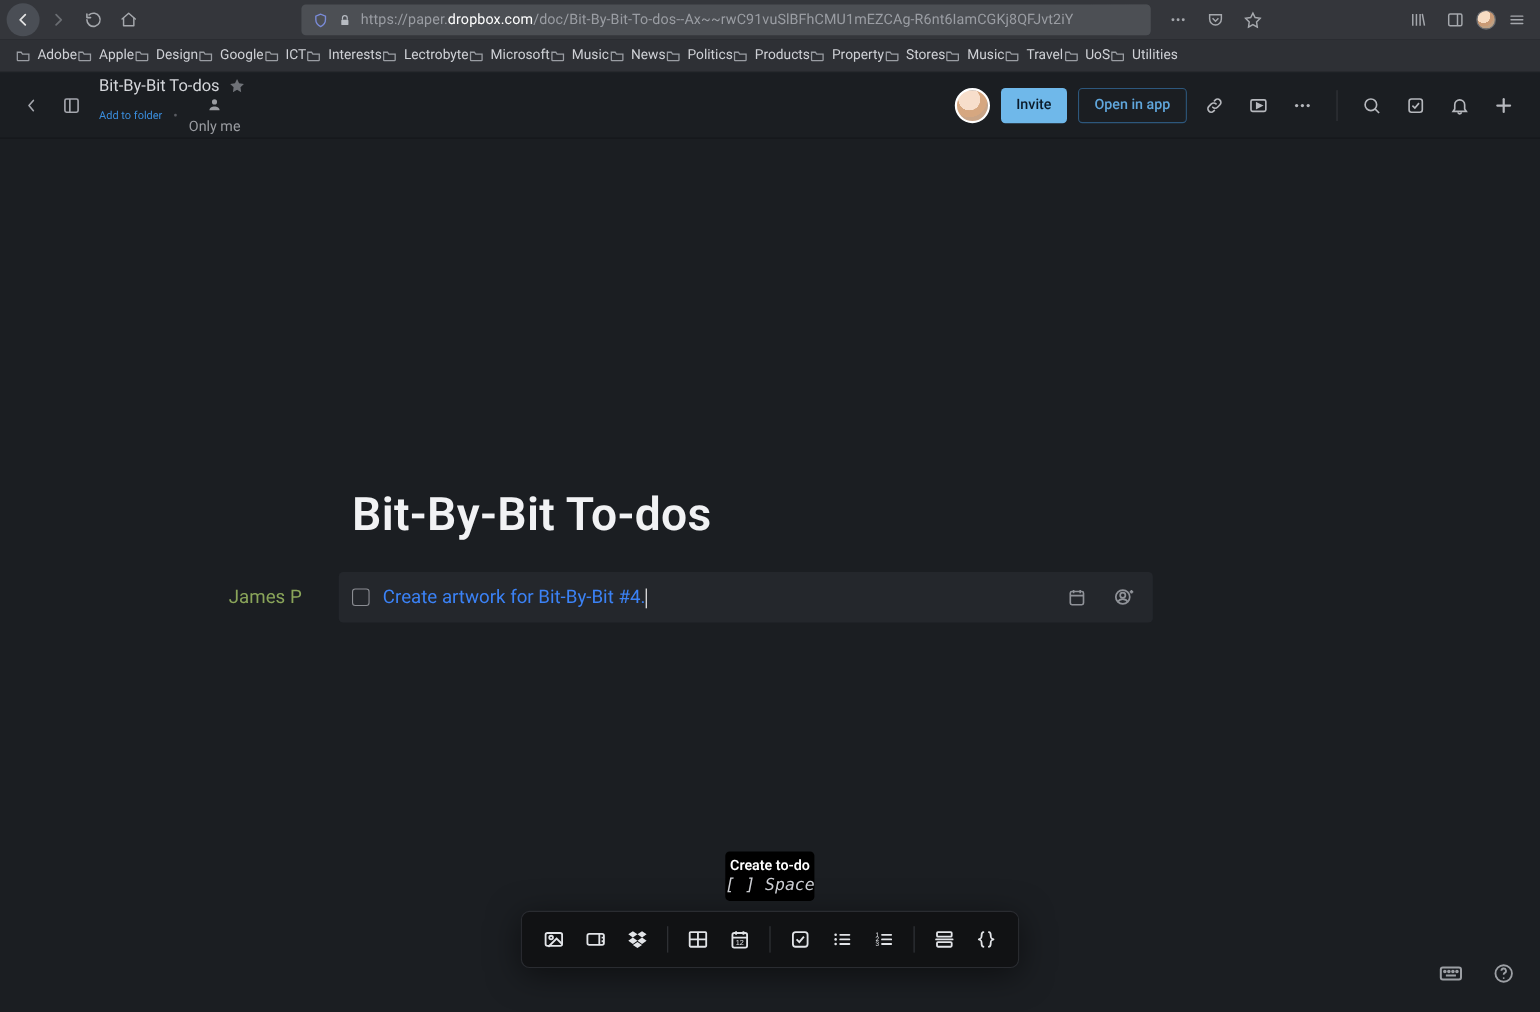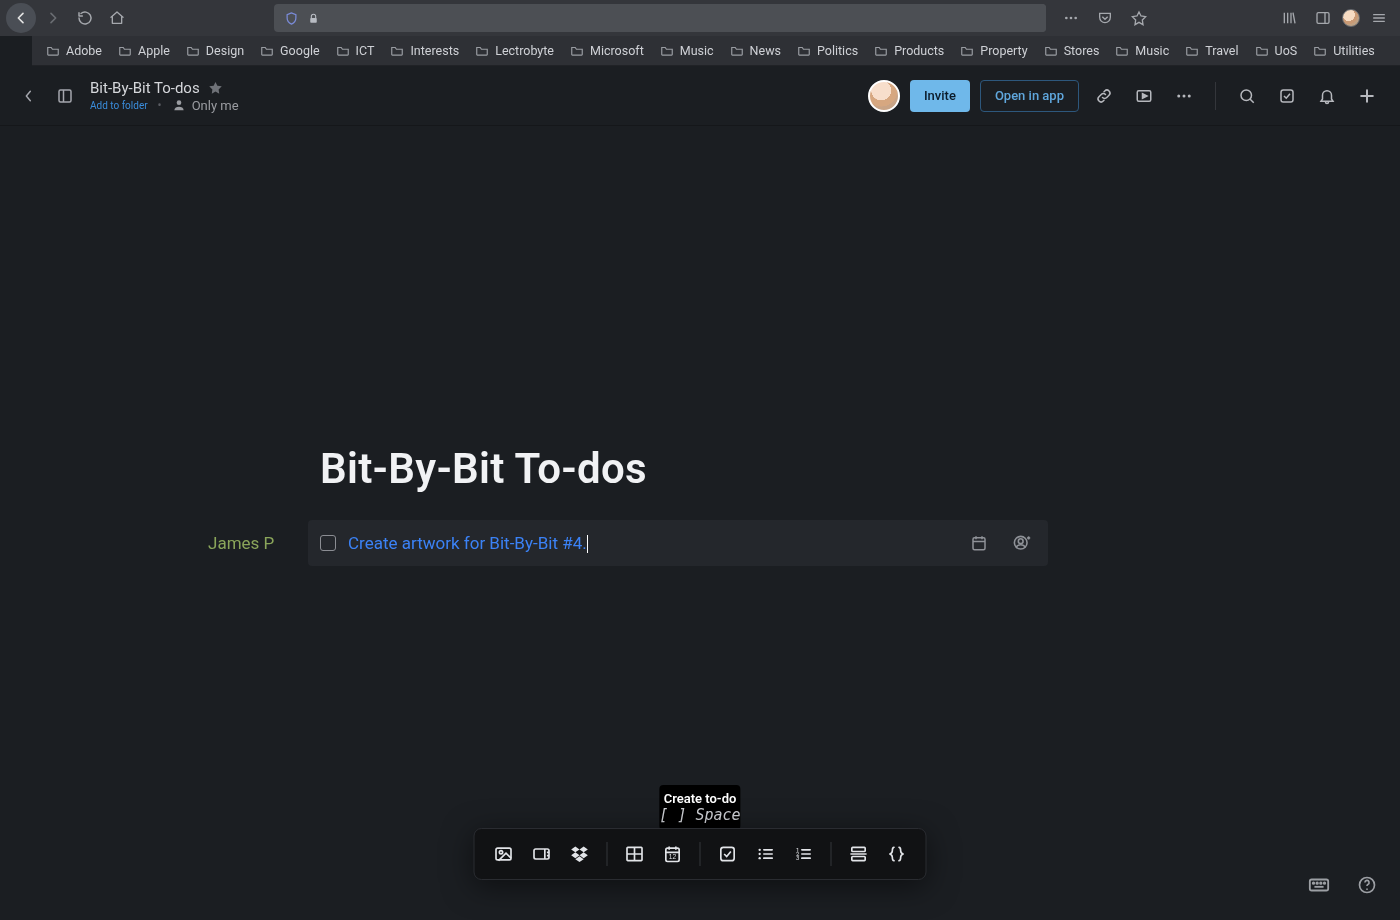--- a/index.html
+++ b/index.html
@@ -61,42 +61,41 @@
   .url-domain{color:var(--text-urlbar-strong);}
   .url-dim{color:#9a9da3;}
   .url-fade{position:absolute;right:0;top:0;bottom:0;width:60px;background:linear-gradient(to right,rgba(76,79,84,0),rgba(76,79,84,1));}
   .tb-icon svg{width:16px;height:16px;display:block;}
   .tb-right{margin-left:auto;display:flex;align-items:center;gap:4px;}
   .nav-xtra{display:flex;align-items:center;gap:4px;margin-left:6px;}
   .avatar-small{width:18px;height:18px;border-radius:50%;background:radial-gradient(circle at 35% 30%, #f6dcc3 0 40%, #c99a75 41% 60%, #bfa183 61% 100%);border:1px solid #6a6d72;}
 
   
   .bookmarks-bar{
-    height:30px;background:#2e3035;display:flex;align-items:center;gap:16px;padding:0 14px;
+    height:30px;background:#2e3035;display:flex;align-items:center;gap:0;padding:0 14px;
     border-bottom:1px solid #202226;
-    margin-left:32px;
   }
   .bookmark{display:flex;align-items:center;gap:6px;color:#cfd1d6;font-size:12.5px;}
   .bookmark .folder-icon{color:#9a9da3;display:flex;}
 
   
   .app-header{
     height:60px;display:flex;align-items:center;padding:0 18px;gap:12px;
     background:var(--bg-app-header);border-bottom:1px solid #15171a;
   }
   .hdr-left{display:flex;align-items:center;gap:14px;}
   .hdr-btn{width:22px;height:22px;display:flex;align-items:center;justify-content:center;color:#a5a7ae;}
   .title-block{display:flex;flex-direction:column;gap:1px;}
   .title-row{display:flex;align-items:center;gap:8px;}
   .doc-title{font-size:15px;color:#d5d7db;}
   .title-star{color:#6f7278;display:flex;}
   .sub-row{display:flex;align-items:center;gap:10px;}
   .add-folder{color:var(--accent);font-size:10px;}
   .bullet-sep{color:#5a5c62;font-size:12px;}
-  .privacy{display:flex;align-items:center;gap:6px;color:#9a9ca1;font-size:13px;}
+  .privacy{display:flex;align-items:center;gap:6px;color:#9a9ca1;font-size:13px;flex-direction:column;}
   .hdr-right{margin-left:auto;display:flex;align-items:center;gap:10px;}
   .hdr-avatar{width:32px;height:32px;border-radius:50%;background:radial-gradient(circle at 40% 30%, #f7decb 0 38%, #d6a780 39% 62%, #c9a486 63% 100%);border:2px solid #fff;}
   .btn{height:32px;padding:0 14px;border-radius:4px;display:flex;align-items:center;font-size:13px;font-weight:500;}
   .btn-invite{background:var(--invite-bg);color:var(--invite-text);}
   .btn-openapp{background:transparent;border:1px solid #2d577c;color:var(--openapp-text);}
   .icon-btn{width:30px;height:30px;display:flex;align-items:center;justify-content:center;color:#b6b8bd;border-radius:4px;}
   .hdr-sep{width:1px;height:28px;background:#34363b;margin:0 6px;}
 
   
   .doc-area{position:relative;padding-top:30px;}
@@ -128,21 +127,21 @@
   .insert-toolbar{
     position:absolute;left:50%;bottom:40px;transform:translateX(-50%);
     background:#111214;border:1px solid #2a2c31;border-radius:8px;
     display:flex;align-items:center;padding:8px 12px;gap:4px;
     box-shadow:0 6px 30px rgba(0,0,0,.5);
   }
   .ins-btn{width:34px;height:34px;display:flex;align-items:center;justify-content:center;color:#e2e4e8;border-radius:4px;}
   .ins-sep{width:1px;height:24px;background:#34363b;margin:0 6px;}
 
   .tooltip{
-    position:absolute;left:50%;bottom:90px;transform:translateX(-50%);
+    position:absolute;left:50%;bottom:101px;transform:translateX(-50%);
     background:var(--tooltip-bg);border-radius:4px;padding:6px 0;color:#fff;
     text-align:center;font-size:13px;white-space:nowrap;
   }
   .tooltip .kbd{font-family:ui-monospace,monospace;font-style:italic;color:#cfd1d6;font-size:15px;}
   .tooltip::after{
     content:"";position:absolute;left:50%;bottom:-5px;transform:translateX(-50%);
     border:5px solid transparent;border-top-color:var(--tooltip-bg);
   }
 
   
@@ -183,20 +182,23 @@
       <span class="shield">
         <svg viewBox="0 0 24 24" width="15" height="15" fill="none" stroke="#7a8bd8" stroke-width="2">
             <path d="M12 3 5 6v5c0 5 3 8 7 10 4-2 7-5 7-10V6l-7-3Z"></path>
           </svg>
       </span>
       <span class="lock">
         <svg viewBox="0 0 24 24" width="13" height="13" fill="currentColor">
             <rect x="6" y="11" width="12" height="9" rx="1.5"></rect>
             <path d="M8 11V8a4 4 0 0 1 8 0v3" fill="none" stroke="currentColor" stroke-width="2"></path>
           </svg>
+      </span>
+      <span>
+        <span class="url-dim">https://</span><span class="url-dim">paper.</span><span class="url-domain">dropbox.com</span><span class="url-dim">/doc/Bit-By-Bit-To-dos--Ax~~rwC91vuSlBFhCMU1mEZCAg-R6nt6IamCGKj8QFJvt2iY</span>
       </span>
       <div class="url-fade"></div>
     </div>
     <div class="nav-xtra">
       <div class="tb-btn tb-icon">
         <svg viewBox="0 0 24 24" width="18" height="18" fill="currentColor">
             <circle cx="5" cy="12" r="2"></circle>
             <circle cx="12" cy="12" r="2"></circle>
             <circle cx="19" cy="12" r="2"></circle>
           </svg>

